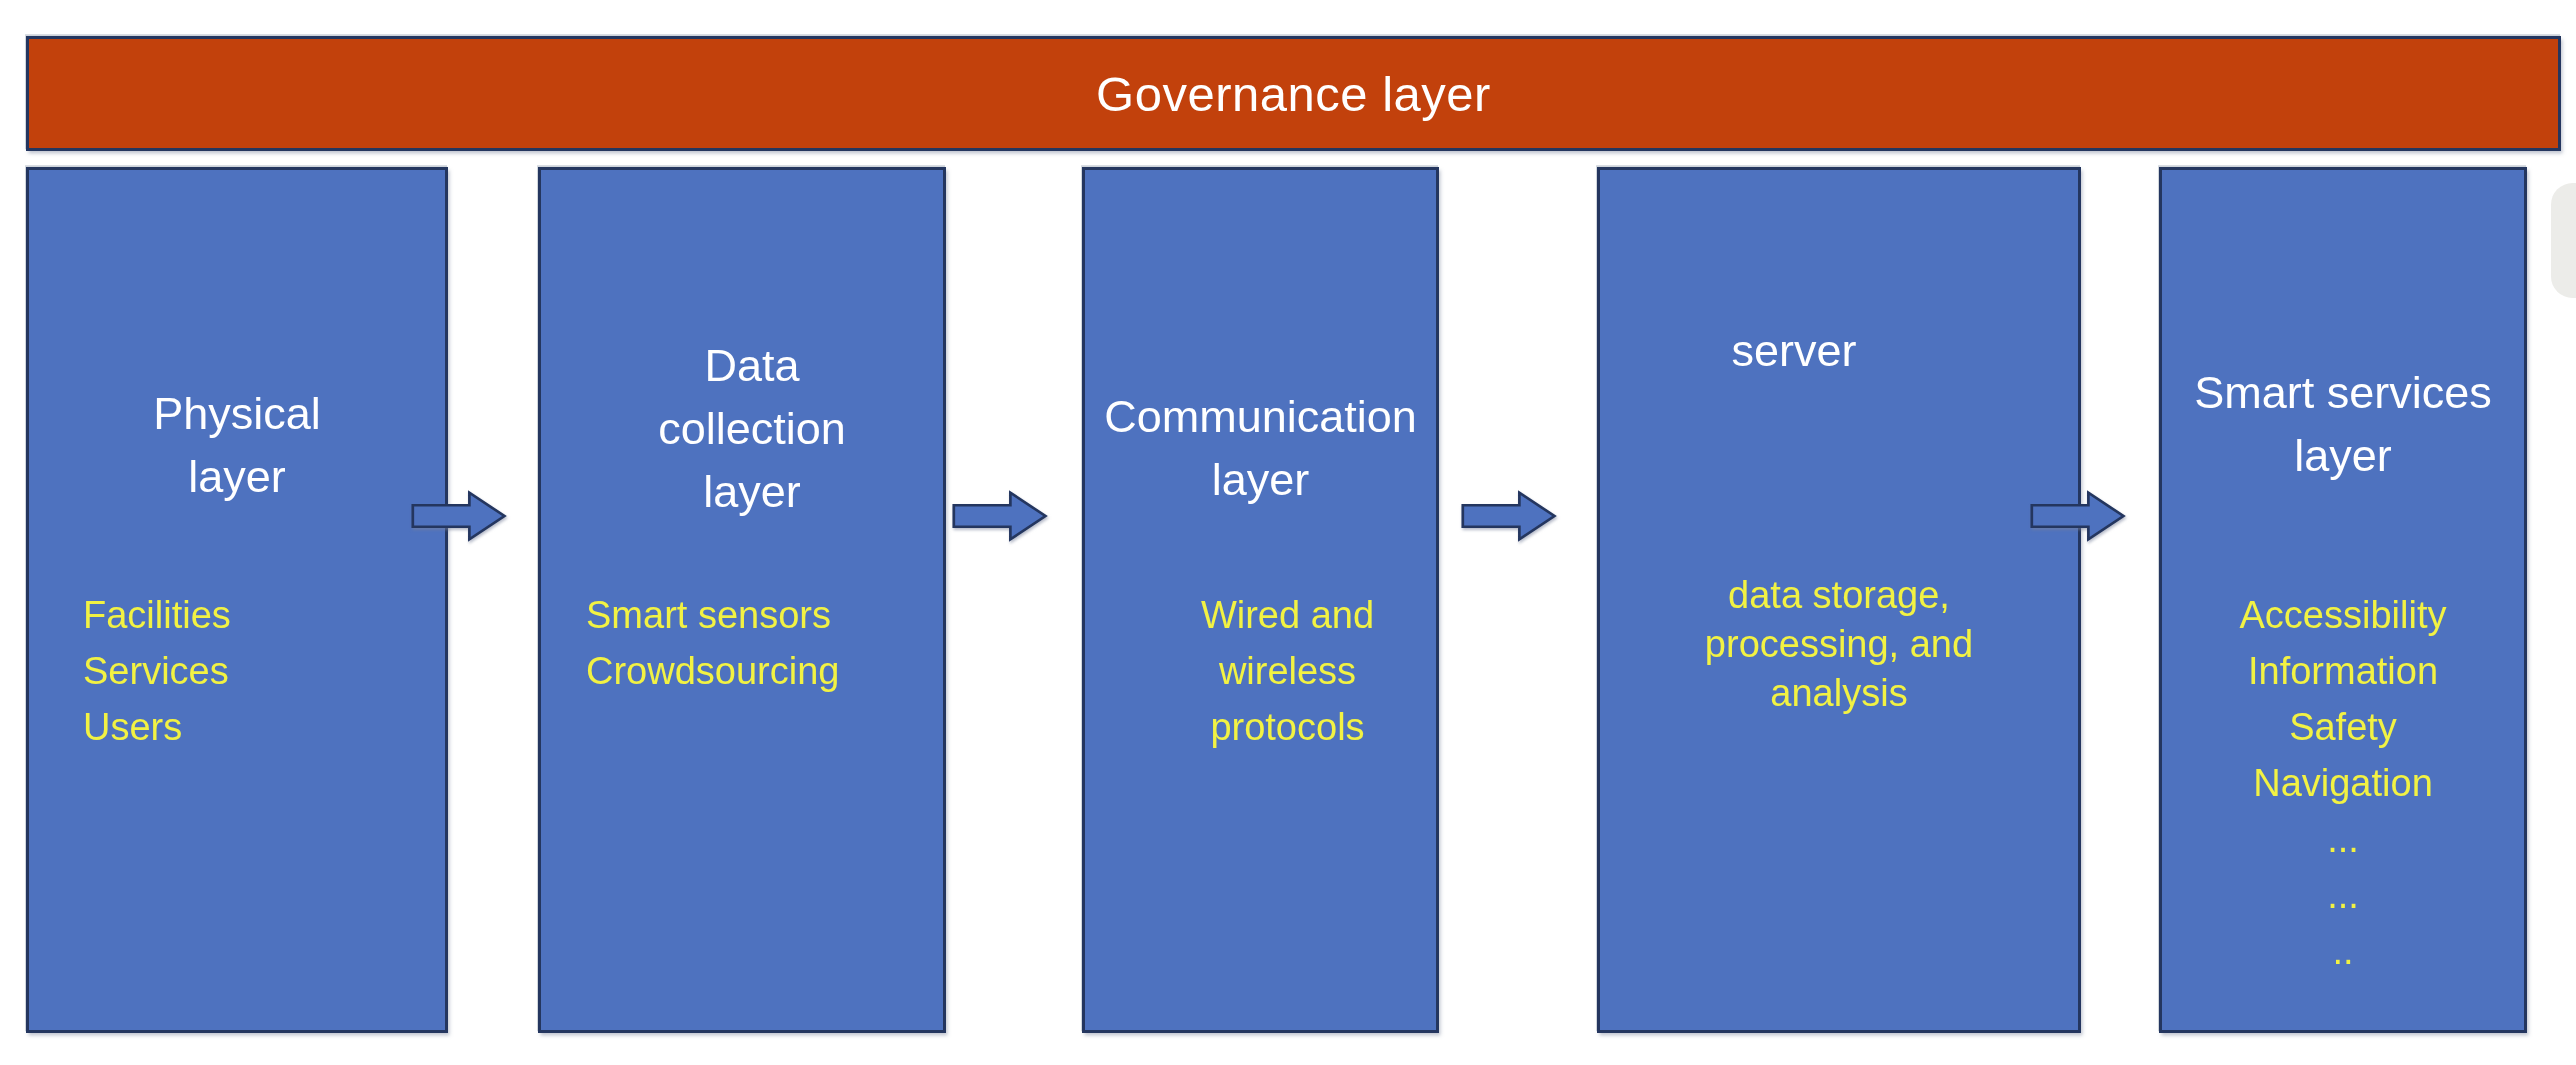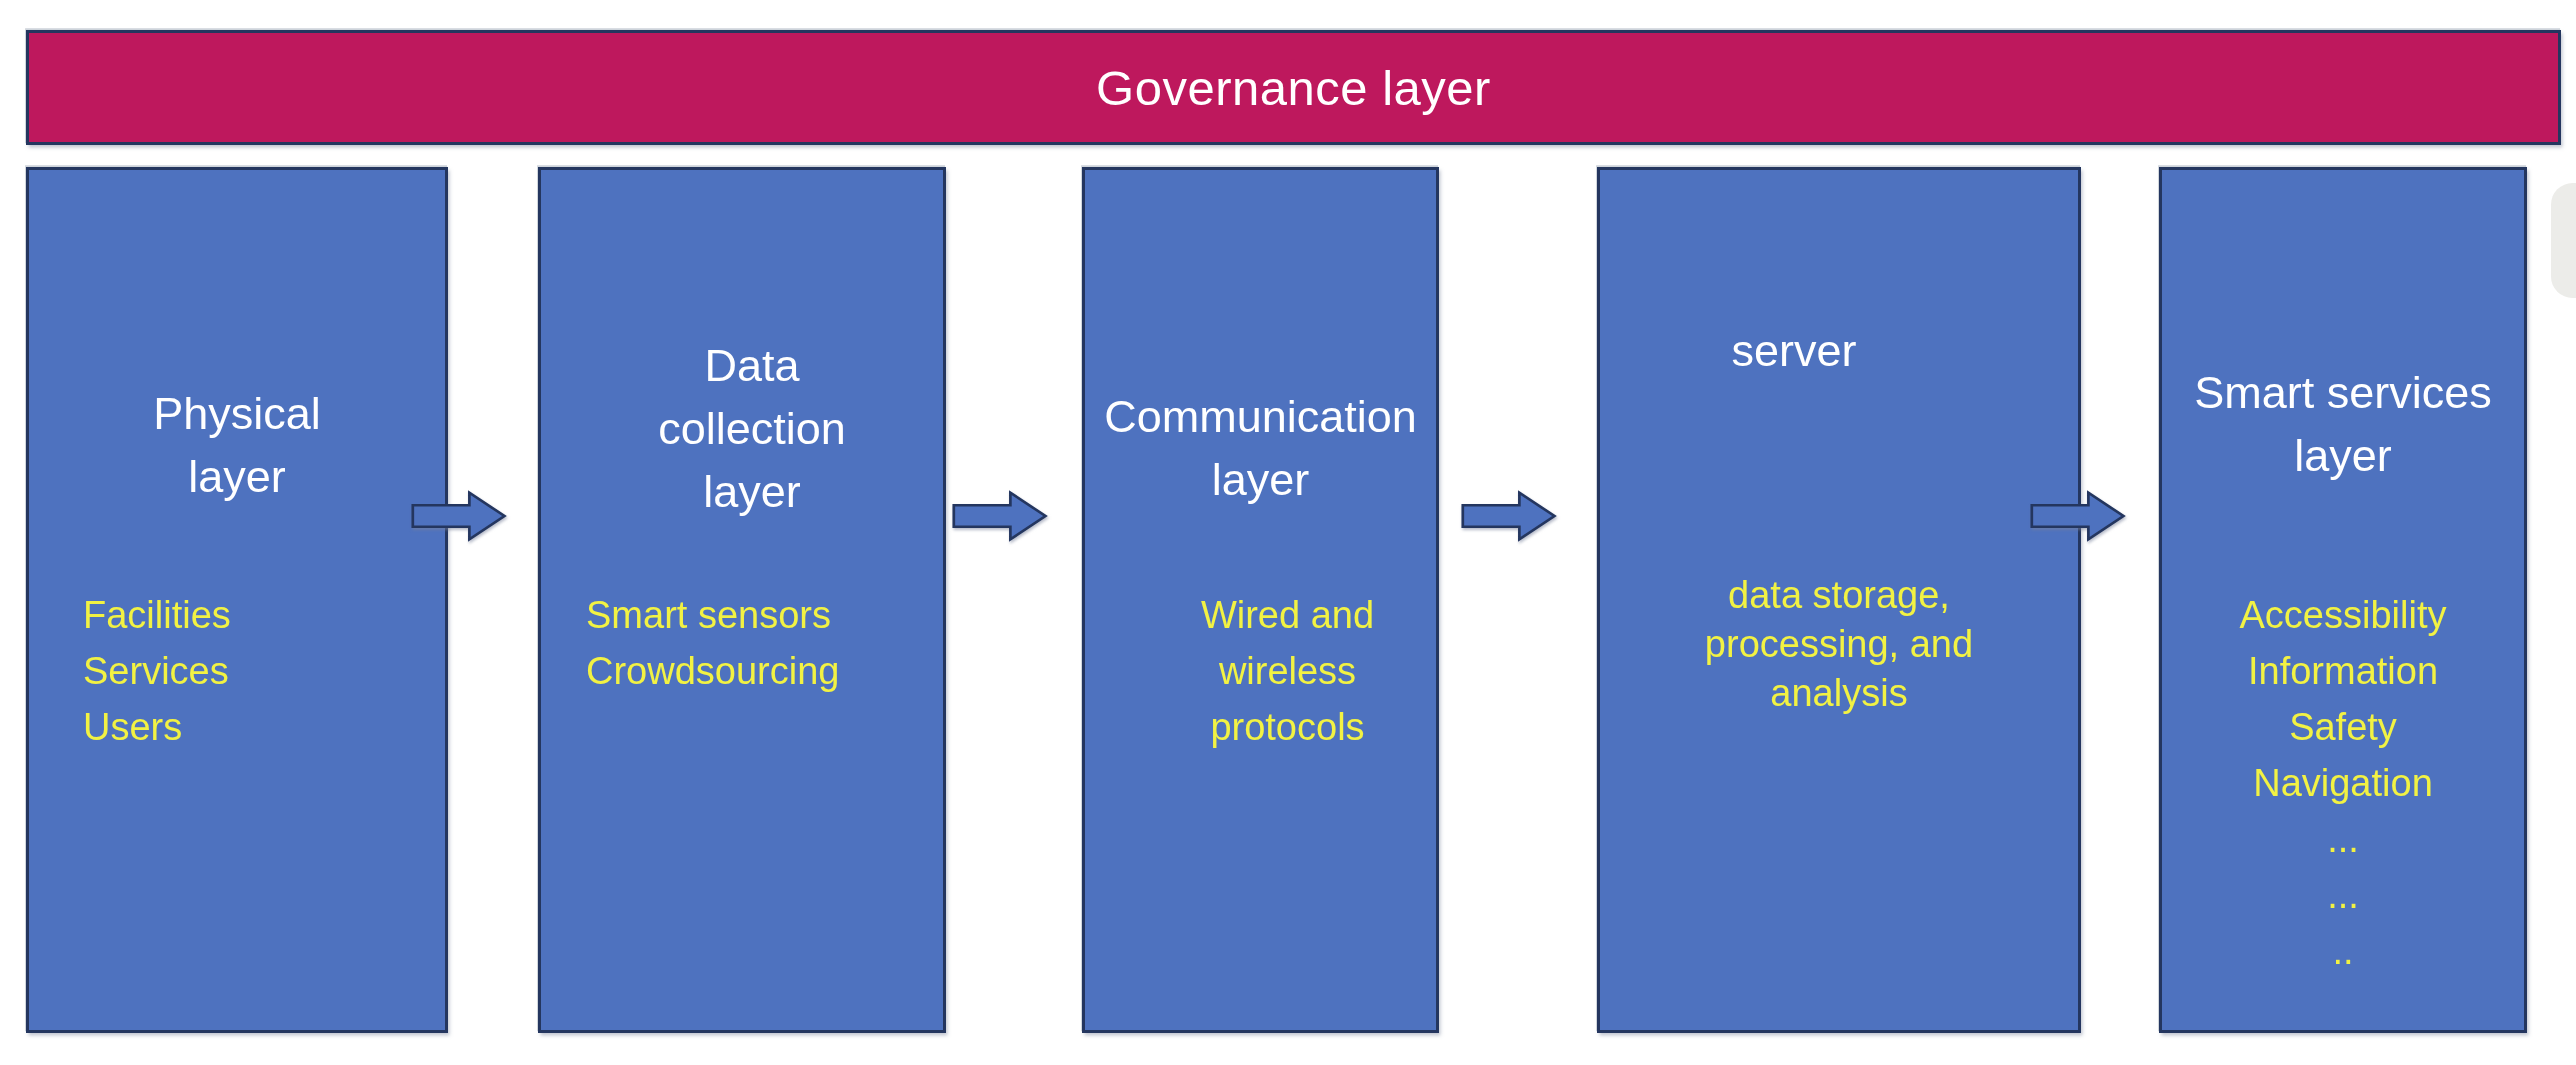--- a/index.html
+++ b/index.html
@@ -5,23 +5,23 @@
   html,body{margin:0;padding:0;background:#ffffff;}
   .stage{
     position:relative;
     width:2576px;height:1065px;
     background:#ffffff;
     overflow:hidden;
     font-family:"Liberation Sans", sans-serif;
   }
   
   .gov{
-    position:absolute;left:26px;top:30px;width:2535px;height:115px;
+    position:absolute;left:26px;top:36px;width:2535px;height:115px;
     box-sizing:border-box;
-    background:#be185d;border:3.6px solid #24365F;
+    background:#c2410c;border:3.6px solid #24365F;
     box-shadow:1.8px 2.7px 3.6px rgba(125,135,160,.5), -0.9px -1.8px 0 rgba(170,178,192,.55);
     display:flex;align-items:center;justify-content:center;
   }
   .gov-label{color:#ffffff;font-size:49px;letter-spacing:0.5px;}
   
   .box{
     position:absolute;top:167px;height:866px;
     box-sizing:border-box;
     background:#4E72BF;border:3.6px solid #24365F;
     box-shadow:1.8px 2.7px 3.6px rgba(125,135,160,.5), -0.9px -1.8px 0 rgba(170,178,192,.55);

